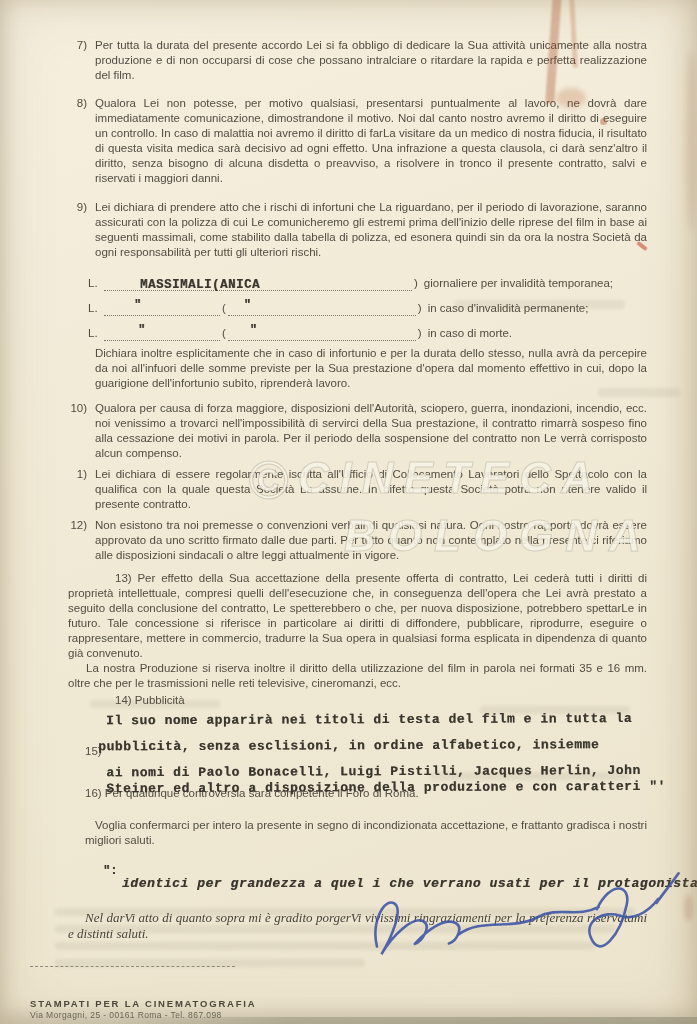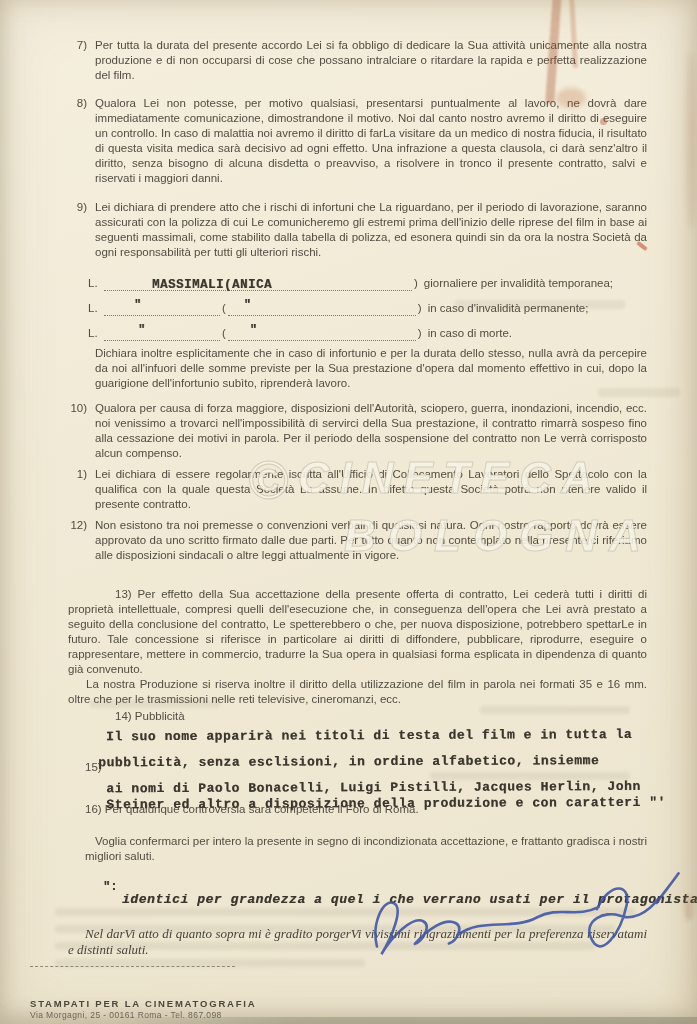--- a/index.html
+++ b/index.html
@@ -22,21 +22,21 @@
   .ins-row{display:flex;align-items:flex-end;height:25px;white-space:nowrap;}
   .ins-row .lpfx{width:16px;}
   .leader{display:inline-block;border-bottom:1.5px dotted #7d7868;height:13px;position:relative;}
   .lead1{width:308px;}
   .lead2a{width:116px;}
   .lead2b{width:188px;}
   .paren{padding:0 2px;}
   .ins-label{padding-left:4px;}
   .typed{font-family:"Liberation Mono",monospace;font-weight:700;color:#3a362e;
     text-shadow:.4px 0 0 rgba(58,54,46,.6);}
-  .typed-inline{position:absolute;left:36px;bottom:-3px;font-size:12.5px;letter-spacing:.5px;margin-left:12px;}
+  .typed-inline{position:absolute;left:36px;bottom:-3px;font-size:12.5px;letter-spacing:.5px;}
   .ditto{position:absolute;bottom:2px;font-size:12px;}
   .d1{left:30px;} .d2{left:16px;}
   .decl{margin:0 0 10px 27px;}
   .c13{margin-bottom:0;text-indent:47px;}
   .c13b{margin-bottom:2px;text-indent:18px;}
   .c14{margin:0 0 0 47px;text-align:left;}
   
   .overlay15{position:relative;height:102px;margin-top:4px;}
   .printed-abs{position:absolute;left:17px;text-align:left;white-space:nowrap;}
   .p15{top:32px;} .p16{top:74px;}
@@ -148,21 +148,21 @@
     <p class="decl">Dichiara inoltre esplicitamente che in caso di infortunio e per la durata dello stesso, nulla avrà da percepire da noi all'infuori delle somme previste per la Sua prestazione d'opera dal momento effettivo in cui, dopo la guarigione dell'infortunio subìto, riprenderà lavoro.</p>
 
     <div class="clause" style="margin-bottom:6px;">
       <span class="num">10)</span>
       <p class="txt">Qualora per causa di forza maggiore, disposizioni dell'Autorità, sciopero, guerra, inondazioni, incendio, ecc. noi venissimo a trovarci nell'impossibilità di servirci della Sua prestazione, il contratto rimarrà sospeso fino alla cessazione dei motivi in parola. Per il periodo della sospensione del contratto non Le verrà corrisposto alcun compenso.</p>
     </div>
     <div class="clause" style="margin-bottom:6px;">
       <span class="num">1)</span>
       <p class="txt">Lei dichiara di essere regolarmente iscritta all'Ufficio di Collocamento Lavoratori dello Spettacolo con la qualifica con la quale questa Società La assume. In difetto questa Società potrà non ritenere valido il presente contratto.</p>
     </div>
-    <div class="clause" style="margin-bottom:24px;">
+    <div class="clause" style="margin-bottom:8px;">
       <span class="num">12)</span>
       <p class="txt">Non esistono tra noi premesse o convenzioni verbali di qualsiasi natura. Ogni nostro rapporto dovrà essere approvato da uno scritto firmato dalle due parti. Per tutto quanto non contemplato nella presente ci riferiamo alle disposizioni sindacali o altre leggi attualmente in vigore.</p>
     </div>
 
     <p class="c13">13) Per effetto della Sua accettazione della presente offerta di contratto, Lei cederà tutti i diritti di proprietà intellettuale, compresi quelli dell'esecuzione che, in conseguenza dell'opera che Lei avrà prestato a seguito della conclusione del contratto, Le spetterebbero o che, per nuova disposizione, potrebbero spettarLe in futuro. Tale concessione si riferisce in particolare ai diritti di diffondere, pubblicare, riprodurre, eseguire o rappresentare, mettere in commercio, tradurre la Sua opera in qualsiasi forma esplicata in dipendenza di quanto già convenuto.</p>
     <p class="c13b">La nostra Produzione si riserva inoltre il diritto della utilizzazione del film in parola nei formati 35 e 16 mm. oltre che per le trasmissioni nelle reti televisive, cineromanzi, ecc.</p>
 
     <p class="c14">14) Pubblicità</p>
 
     <div class="overlay15">

